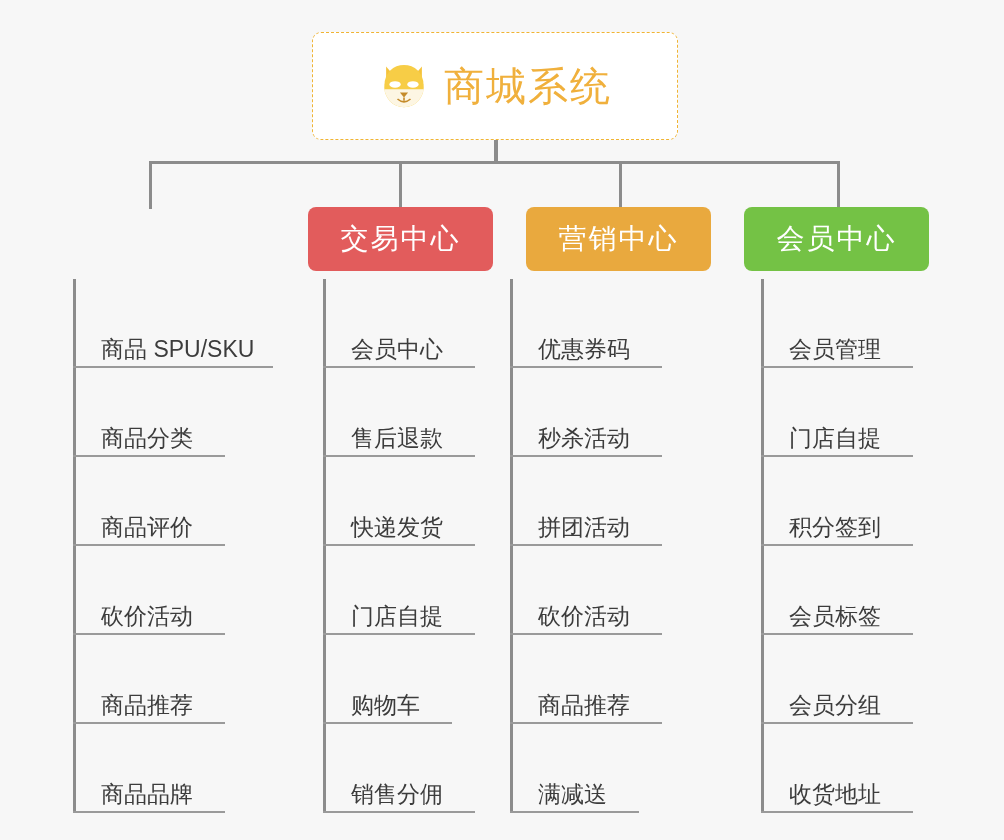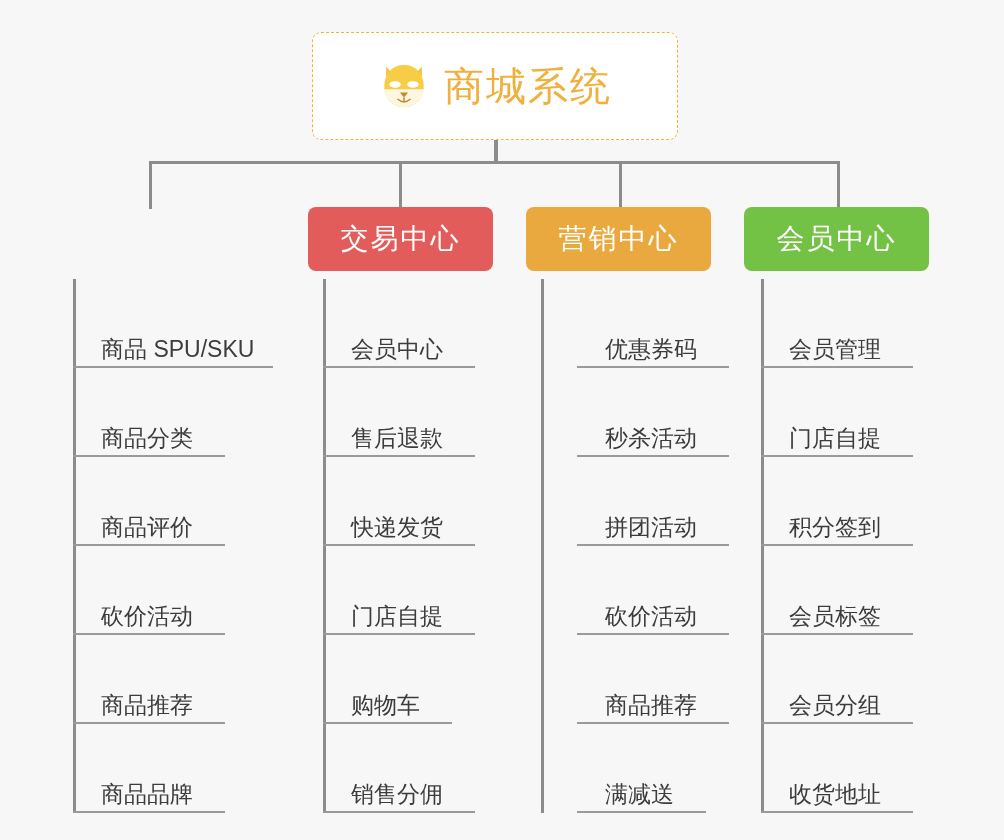--- a/index.html
+++ b/index.html
@@ -199,21 +199,21 @@
     <div class="leaf-item">
         <span class="leaf-label">购物车</span>
         <span class="leaf-rule" style="width:129px;"></span>
       </div>
     <div class="leaf-item">
         <span class="leaf-label">销售分佣</span>
         <span class="leaf-rule" style="width:152px;"></span>
       </div>
   </div>
 
-  <div class="leaf-col" style="left:541px; width:175px;padding-left:36px;">
+  <div class="leaf-col" style="left:510px; width:175px;">
     <div class="leaf-spine" style="height: 534px;"></div>
     <div class="leaf-item">
         <span class="leaf-label">优惠券码</span>
         <span class="leaf-rule" style="width:152px;"></span>
       </div>
     <div class="leaf-item">
         <span class="leaf-label">秒杀活动</span>
         <span class="leaf-rule" style="width:152px;"></span>
       </div>
     <div class="leaf-item">

